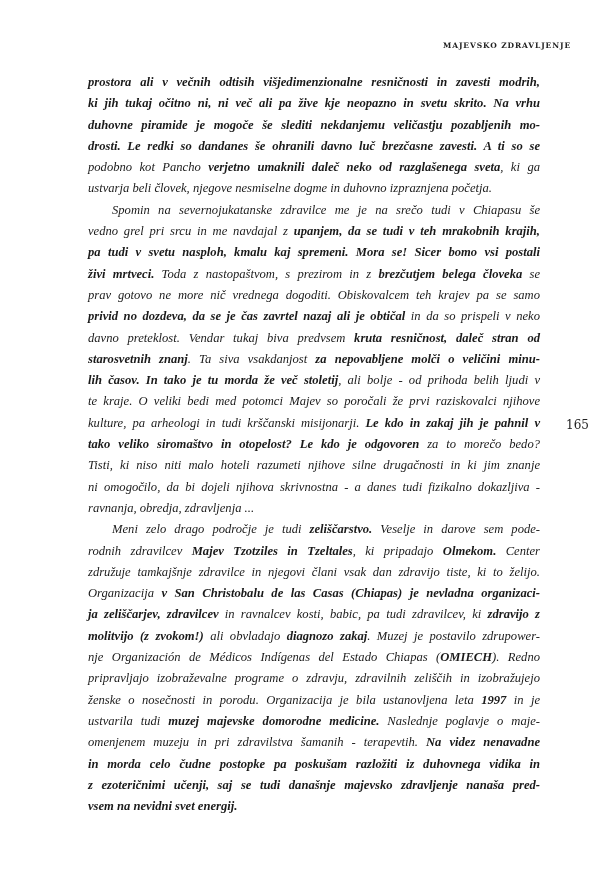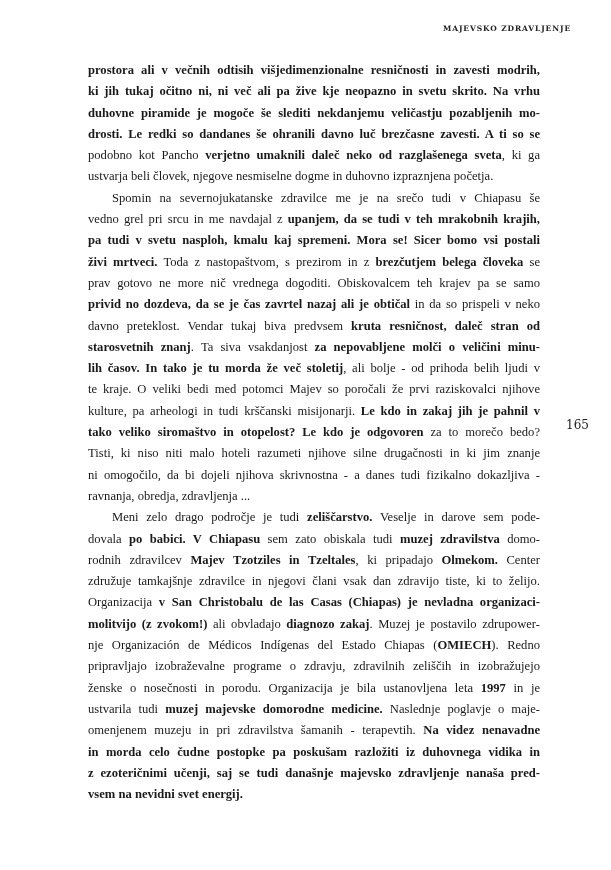--- a/index.html
+++ b/index.html
@@ -1,21 +1,21 @@
 <!DOCTYPE html>
 <html><head>
 <meta charset="utf-8">
 <style>
   html, body { margin: 0; padding: 0; background: #ffffff; }
   body { width: 611px; height: 870px; position: relative; overflow: hidden;
     font-family: "DejaVu Serif", "Liberation Serif", serif; color: #1a1a1a; }
-  .running-head { position: absolute; top: 24px; left: 443px; width: 130px;
+  .running-head { position: absolute; top: 41px; left: 443px; width: 130px;
     font-size: 7.5px; letter-spacing: 0.9px; font-weight: bold; color: #222; white-space: nowrap; }
   .page-number { position: absolute; top: 394px; left: 566px; font-size: 12px; color: #222; margin-top: 24px; }
-  .body-text { position: absolute; top: 60px; left: 88px; width: 452px; }
+  .body-text { position: absolute; top: 72px; left: 88px; width: 452px; font-style: italic; }
   .line { height: 21.3px; line-height: 21.3px; font-size: 12.6px; white-space: nowrap;
     text-align: justify; text-align-last: justify; font-family: "Liberation Serif", serif; }
   .line.last { text-align-last: left; }
   .line.indent { padding-left: 24px; }
   .b { font-weight: bold; }
 </style>
 </head>
 <body>
 
 <div class="running-head">MAJEVSKO ZDRAVLJENJE</div>
@@ -36,24 +36,24 @@
     <div class="line"><span>davno preteklost. Vendar tukaj biva predvsem </span><span class="b">kruta resničnost, daleč stran od</span></div>
     <div class="line"><span class="b">starosvetnih znanj</span><span>. Ta siva vsakdanjost </span><span class="b">za nepovabljene molči o veličini minu-</span></div>
     <div class="line"><span class="b">lih časov. In tako je tu morda že več stoletij</span><span>, ali bolje - od prihoda belih ljudi v</span></div>
     <div class="line"><span>te kraje. O veliki bedi med potomci Majev so poročali že prvi raziskovalci njihove</span></div>
     <div class="line"><span>kulture, pa arheologi in tudi krščanski misijonarji. </span><span class="b">Le kdo in zakaj jih je pahnil v</span></div>
     <div class="line"><span class="b">tako veliko siromaštvo in otopelost? Le kdo je odgovoren</span><span> za to morečo bedo?</span></div>
     <div class="line"><span>Tisti, ki niso niti malo hoteli razumeti njihove silne drugačnosti in ki jim znanje</span></div>
     <div class="line"><span>ni omogočilo, da bi dojeli njihova skrivnostna - a danes tudi fizikalno dokazljiva -</span></div>
     <div class="line last"><span>ravnanja, obredja, zdravljenja ...</span></div>
     <div class="line indent"><span>Meni zelo drago področje je tudi </span><span class="b">zeliščarstvo.</span><span> Veselje in darove sem pode-</span></div>
-    <div class="line"><span>dovala </span><span class="b">po babici. V Chiapasu</span><span> sem zato obiskala tudi </span><span class="b">muzej zdravilstva</span><span> domo-</span></div>
     <div class="line"><span>rodnih zdravilcev </span><span class="b">Majev Tzotziles in Tzeltales</span><span>, ki pripadajo </span><span class="b">Olmekom.</span><span> Center</span></div>
     <div class="line"><span>združuje tamkajšnje zdravilce in njegovi člani vsak dan zdravijo tiste, ki to želijo.</span></div>
     <div class="line"><span>Organizacija </span><span class="b">v San Christobalu de las Casas (Chiapas) je nevladna organizaci-</span></div>
+    <div class="line"><span class="b">ja zeliščarjev, zdravilcev</span><span> in ravnalcev kosti, babic, pa tudi zdravilcev, ki </span><span class="b">zdravijo z</span></div>
     <div class="line"><span class="b">molitvijo (z zvokom!)</span><span> ali obvladajo </span><span class="b">diagnozo zakaj</span><span>. Muzej je postavilo zdrupower-</span></div>
     <div class="line"><span>nje Organización de Médicos Indígenas del Estado Chiapas (</span><span class="b">OMIECH</span><span>). Redno</span></div>
     <div class="line"><span>pripravljajo izobraževalne programe o zdravju, zdravilnih zeliščih in izobražujejo</span></div>
     <div class="line"><span>ženske o nosečnosti in porodu. Organizacija je bila ustanovljena leta </span><span class="b">1997</span><span> in je</span></div>
     <div class="line"><span>ustvarila tudi </span><span class="b">muzej majevske domorodne medicine.</span><span> Naslednje poglavje o maje-</span></div>
     <div class="line"><span>omenjenem muzeju in pri zdravilstva šamanih - terapevtih. </span><span class="b">Na videz nenavadne</span></div>
     <div class="line"><span class="b">in morda celo čudne postopke pa poskušam razložiti iz duhovnega vidika in</span></div>
     <div class="line"><span class="b">z ezoteričnimi učenji, saj se tudi današnje majevsko zdravljenje nanaša pred-</span></div>
     <div class="line last"><span class="b">vsem na nevidni svet energij.</span></div>
   </div>

